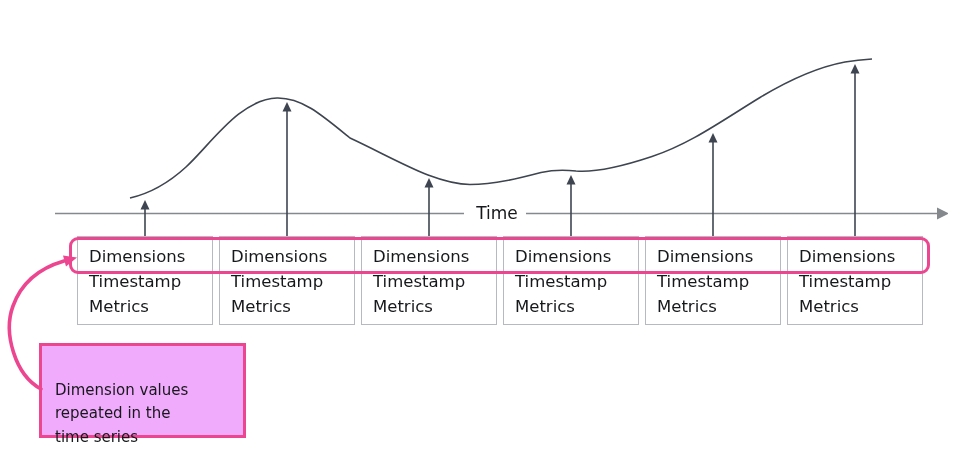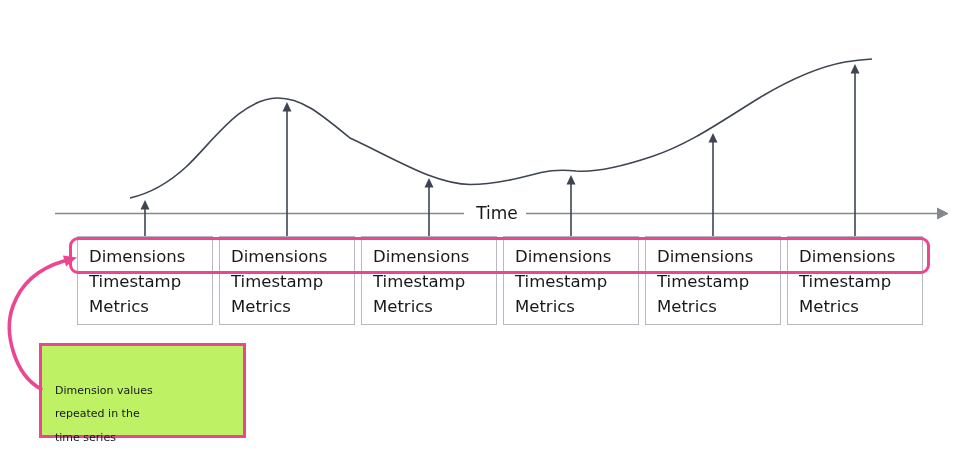--- a/index.html
+++ b/index.html
@@ -59,24 +59,24 @@
     background: transparent;
     z-index: 3;
     pointer-events: none;
   }
 
   .annotation-box {
     position: absolute;
     left: 39px; top: 343px;
     width: 207px; height: 95px;
     box-sizing: border-box;
-    background: #bef264;
+    background: #f0abfc;
     border: 3.6px solid #ed4690;
     padding: 9px 6px 0 13px;
-    font-size: 11px;
+    font-size: 15px;
     line-height: 23.5px;
     white-space: pre-line;
     z-index: 2;
   }
 
   .corner-artifact {
     position: absolute;
     left: 949px; top: 441px;
     width: 11px; height: 7px;
     border-bottom: 2px solid #8d8f92;

